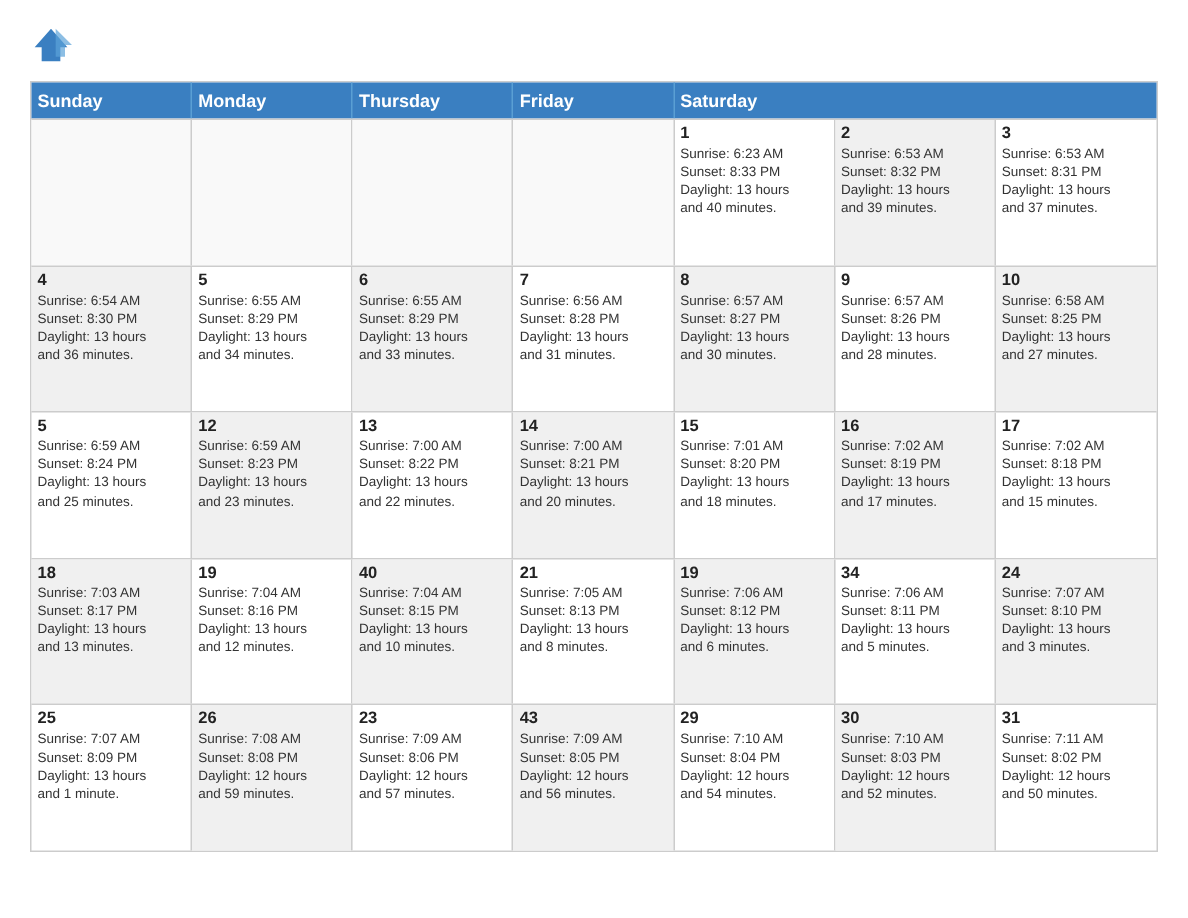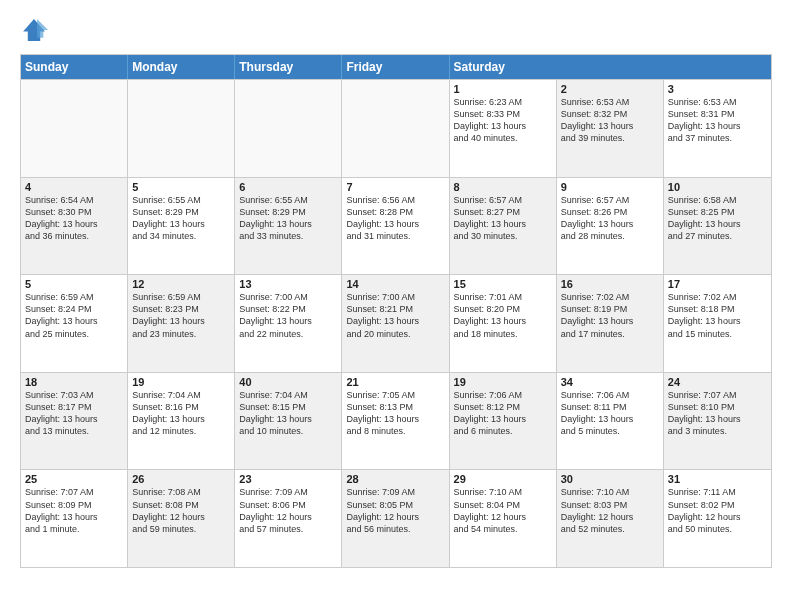--- a/index.html
+++ b/index.html
@@ -335,21 +335,21 @@
 and 59 minutes.</div>
           </div>
           <div class="cal-cell">
             <div class="day-num">23</div>
             <div class="day-info" style="white-space: pre-line;">Sunrise: 7:09 AM
 Sunset: 8:06 PM
 Daylight: 12 hours
 and 57 minutes.</div>
           </div>
           <div class="cal-cell shaded">
-            <div class="day-num">28</div>
+            <div class="day-num">43</div>
             <div class="day-info" style="white-space: pre-line;">Sunrise: 7:09 AM
 Sunset: 8:05 PM
 Daylight: 12 hours
 and 56 minutes.</div>
           </div>
           <div class="cal-cell">
             <div class="day-num">29</div>
             <div class="day-info" style="white-space: pre-line;">Sunrise: 7:10 AM
 Sunset: 8:04 PM
 Daylight: 12 hours

